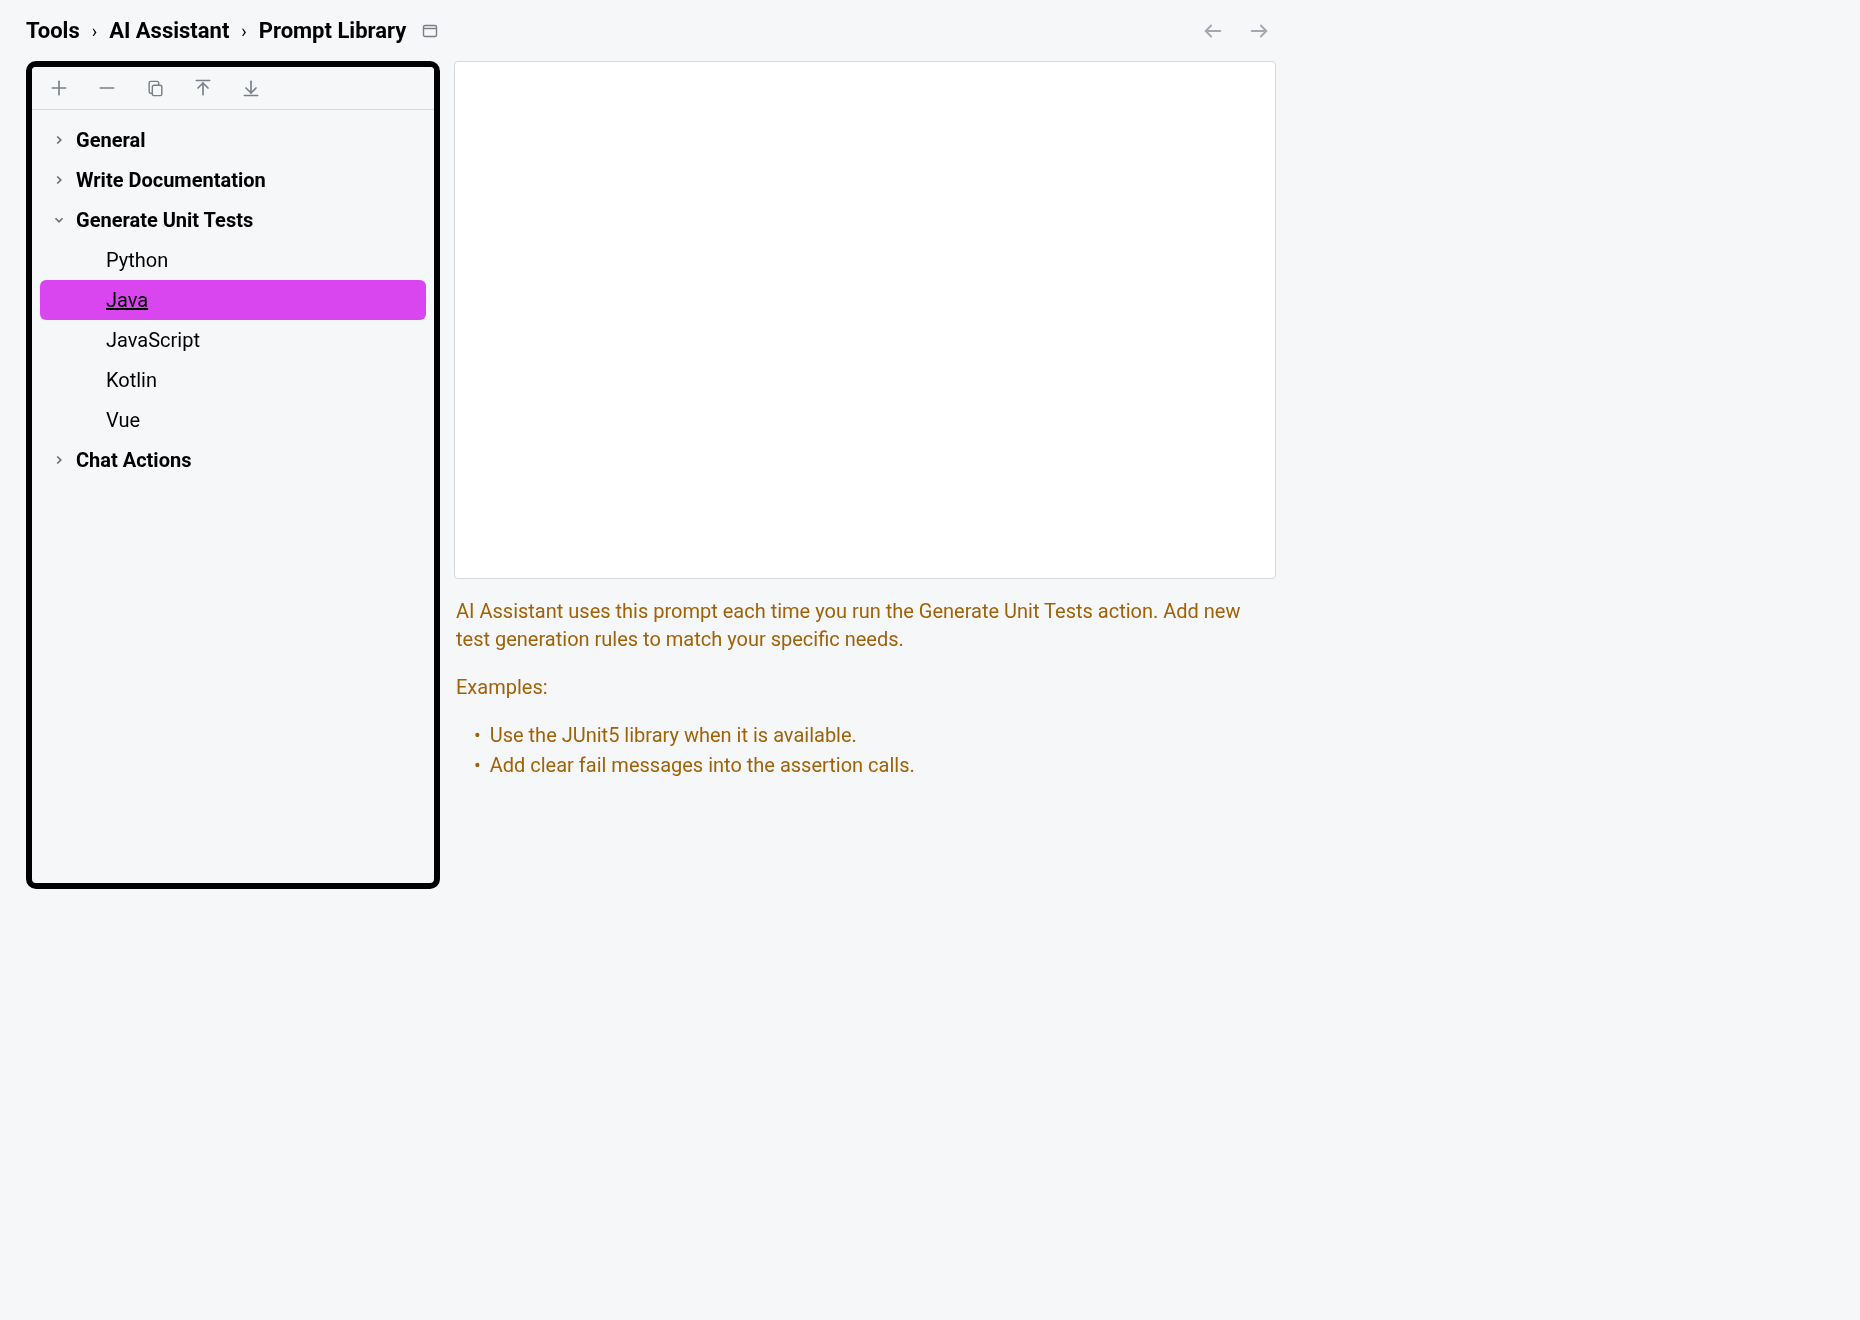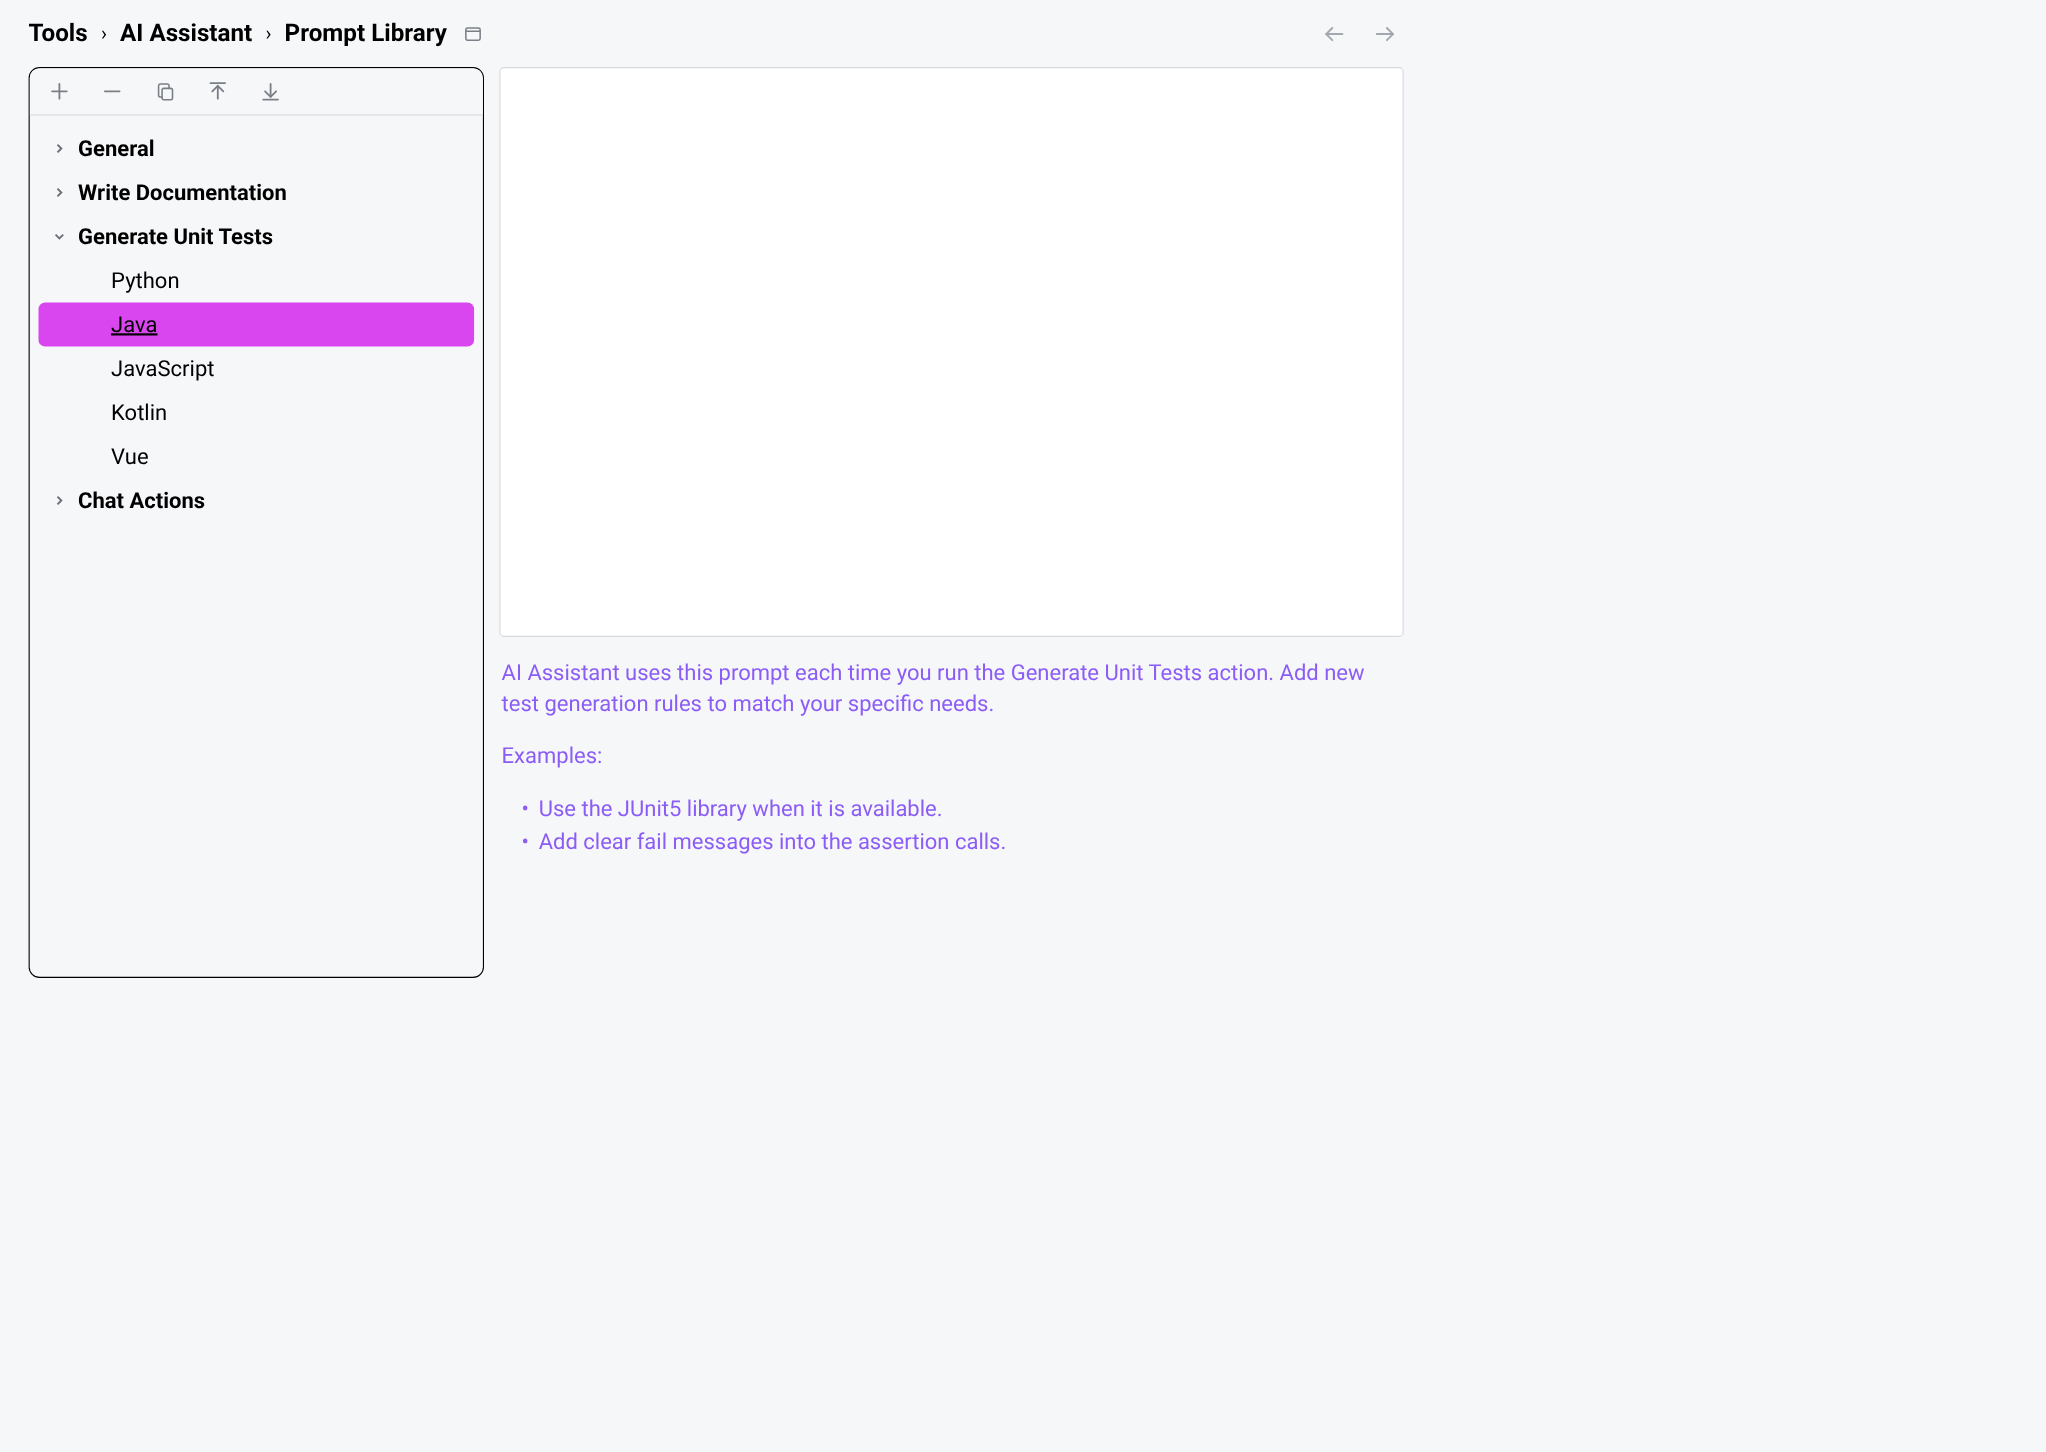--- a/index.html
+++ b/index.html
@@ -56,21 +56,21 @@
       cursor: pointer;
     }
     .content {
       display: flex;
       gap: 14px;
       padding: 0 26px 26px 26px;
       height: calc(100% - 70px);
     }
     .sidebar {
       width: 414px;
-      border: 1px solid #000000;
+      border: 6px solid #000000;
       border-radius: 10px;
       background: #f6f7f9;
       overflow: hidden;
       display: flex;
       flex-direction: column;
     }
     .sidebar-toolbar {
       display: flex;
       align-items: center;
       gap: 26px;
@@ -127,21 +127,21 @@
     .editor {
       height: 518px;
       background: #fff;
       border: 1px solid #d6d9de;
       border-radius: 4px;
     }
     .description {
       padding: 18px 2px 0 2px;
       font-size: 20px;
       line-height: 1.4;
-      color: #8b5cf6;
+      color: #a16207;
     }
     .description p {
       margin-bottom: 20px;
     }
     .description ul {
       list-style: none;
       padding-left: 18px;
     }
     .description li::before {
       content: "• ";

